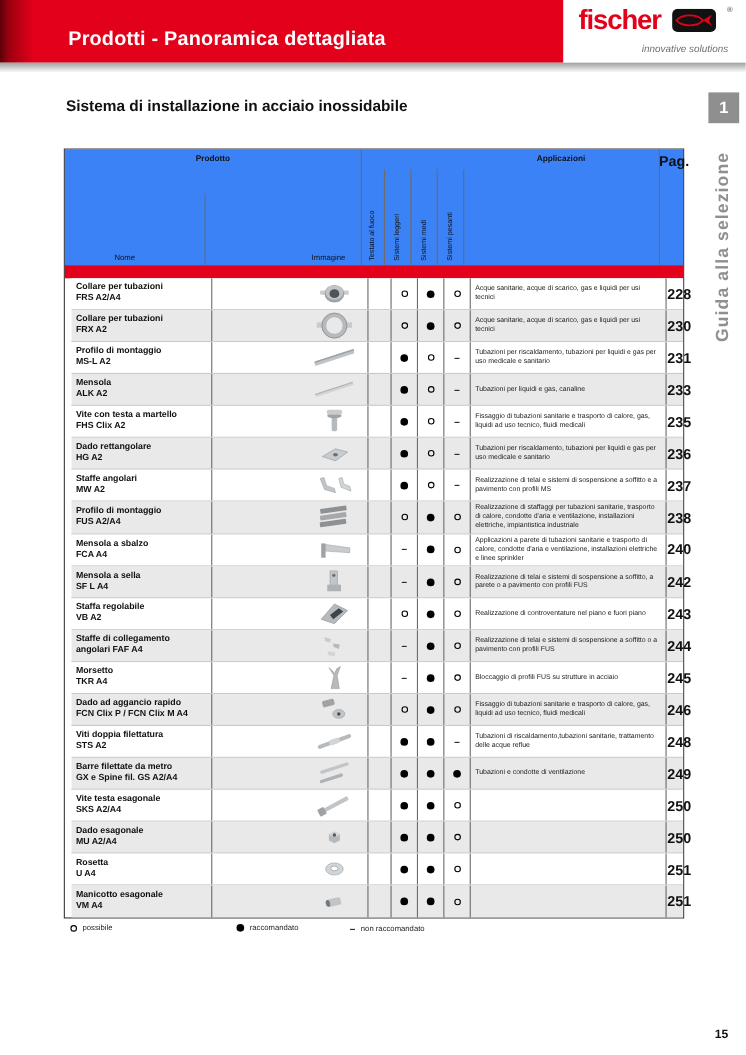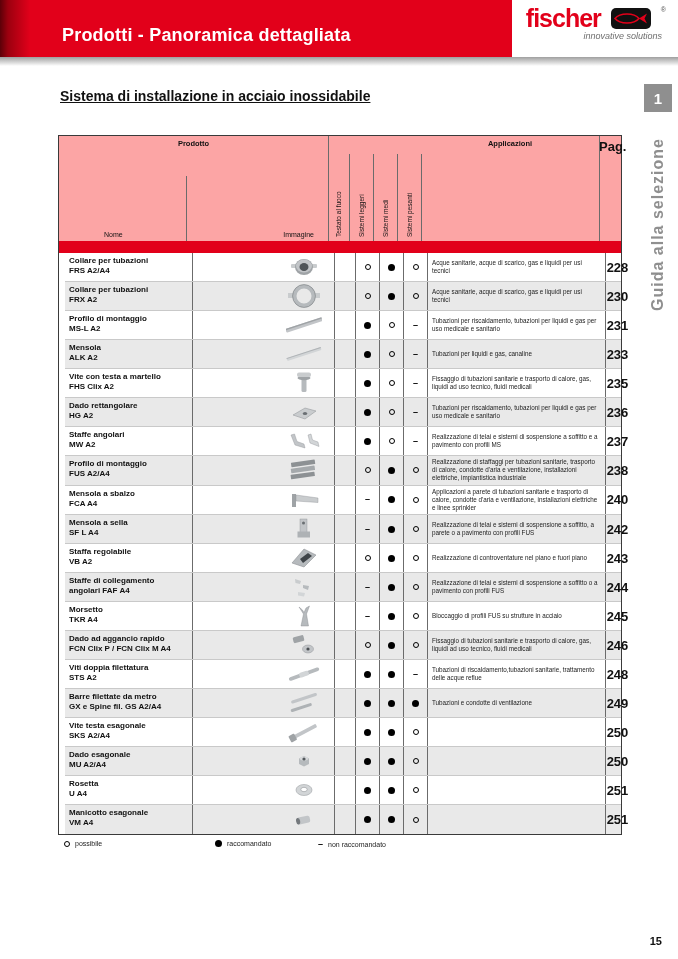--- a/index.html
+++ b/index.html
@@ -10,34 +10,34 @@
   .band{position:absolute;left:0;top:0;width:512px;height:57px;
         background:linear-gradient(90deg,#5c0008 0px,#9c000f 8px,#e2001a 30px);}
   .band-title{position:absolute;left:62px;top:17px;font-size:18px;font-weight:bold;color:#ffffff;letter-spacing:.2px;white-space:nowrap;margin-top:8px;}
   .shadowbar{position:absolute;left:0;top:57px;width:678px;height:9px;
              background:linear-gradient(#9f9f9f,#ffffff);}
   .logo{position:absolute;right:12px;top:6px;text-align:right;}
   .logo-row{display:flex;align-items:center;justify-content:flex-end;gap:10px;}
   .logo-text{color:#e2001a;font-weight:bold;font-size:25px;letter-spacing:-1px;line-height:1;}
   .fish svg{display:block;}
   .reg{font-size:7px;color:#555;align-self:flex-start;line-height:1;}
-  .tagline{font-style:italic;color:#6e6e6e;font-size:9px;margin-top:0;padding-right:4px;}
+  .tagline{font-style:italic;color:#6e6e6e;font-size:9px;margin-top:8px;padding-right:4px;}
 
   
-  .section-title{position:absolute;left:60px;top:88px;font-size:14px;font-weight:bold;color:#111;white-space:nowrap;text-decoration:underline;}
+  .section-title{position:absolute;left:60px;top:88px;font-size:14px;font-weight:bold;color:#111;white-space:nowrap;}
   .chapter-badge{position:absolute;right:6px;top:84px;width:28px;height:28px;background:#8f8f8f;
                  color:#fff;font-weight:bold;font-size:15px;display:flex;align-items:center;justify-content:center;}
   .sidebar-label{position:absolute;right:29px;top:138px;font-size:16px;font-weight:bold;color:#8f8f8f;
                  letter-spacing:1px;white-space:nowrap;transform:rotate(-90deg);transform-origin:100% 0;}
   .pagenum{position:absolute;right:16px;bottom:12px;font-size:11px;font-weight:bold;color:#111;}
 
   
   .content{position:absolute;left:58px;top:135px;width:564px;}
   .table{border:1px solid #3a3a3a;background:#fff;}
-  .thead{position:relative;height:105px;background:#fca5a5;}
+  .thead{position:relative;height:105px;background:#3b82f6;}
   .h-prodotto{position:absolute;left:0;top:3px;width:269px;text-align:center;font-size:7.5px;font-weight:bold;color:#111;}
   .h-app{position:absolute;left:362px;top:3px;width:178px;text-align:center;font-size:7.5px;font-weight:bold;color:#111;}
   .h-pag{position:absolute;left:540px;top:3px;width:24px;text-align:center;font-size:13px;font-weight:bold;color:#111;}
   .h-nome{position:absolute;left:45px;bottom:3px;font-size:7px;color:#111;}
   .h-immagine{position:absolute;left:127px;bottom:3px;width:142px;text-align:right;padding-right:14px;font-size:7px;color:#111;}
   .rot{position:absolute;bottom:4px;font-size:6.5px;color:#111;white-space:nowrap;
        transform:rotate(-90deg);transform-origin:0 100%;}
   .r1{left:283px;} .r2{left:306px;} .r3{left:330px;} .r4{left:354px;}
   .vl{position:absolute;width:1px;background:#6b6b6b;bottom:0;}
   .vl1{left:127px;top:40px;} .vl2{left:269px;top:0;} .vl3{left:290px;top:18px;}

